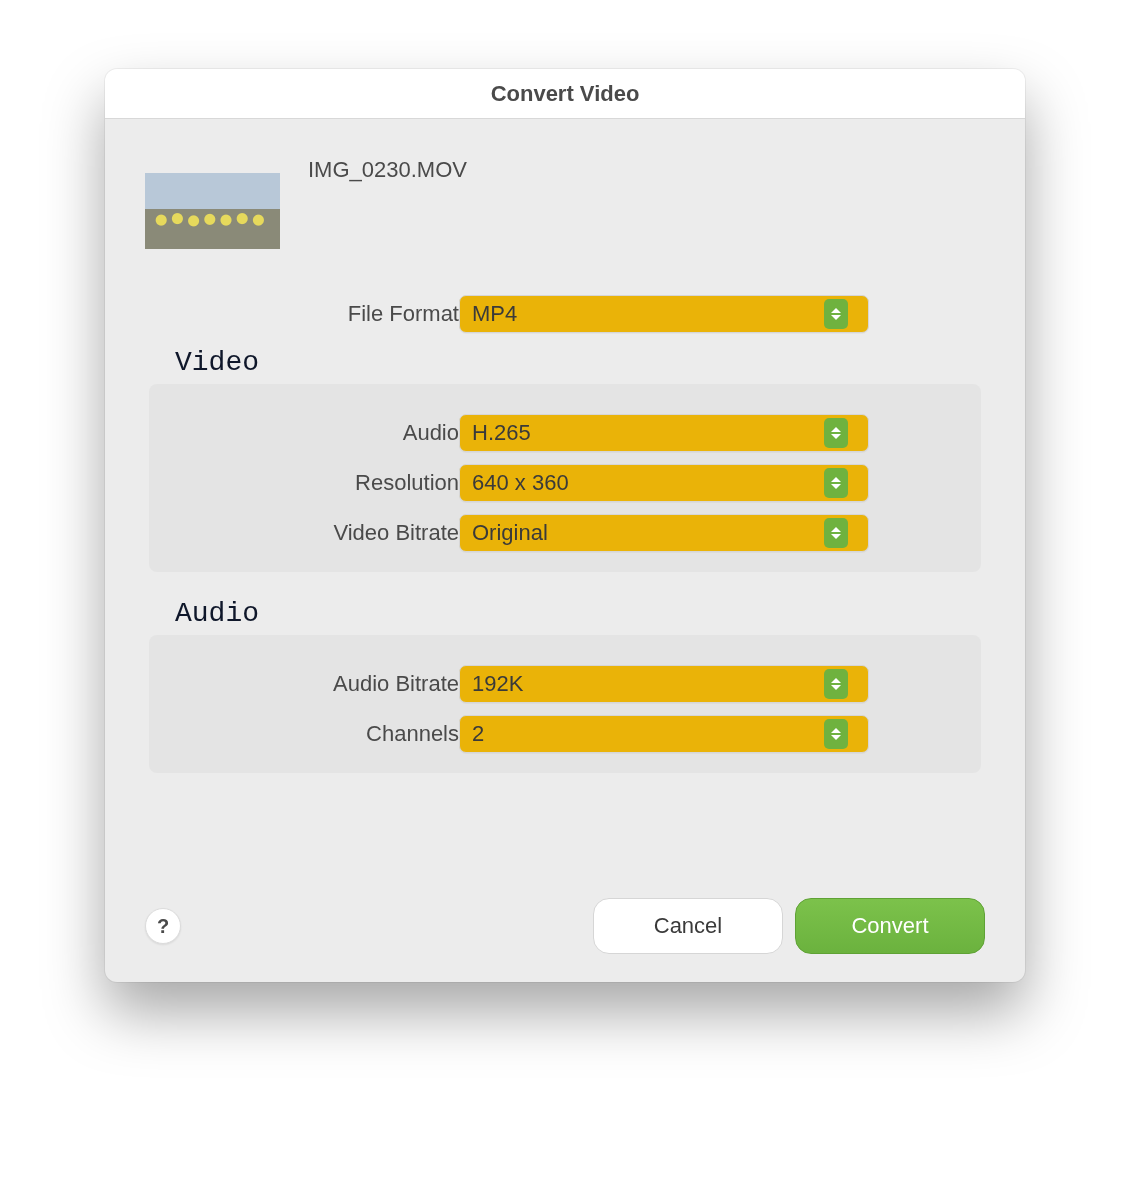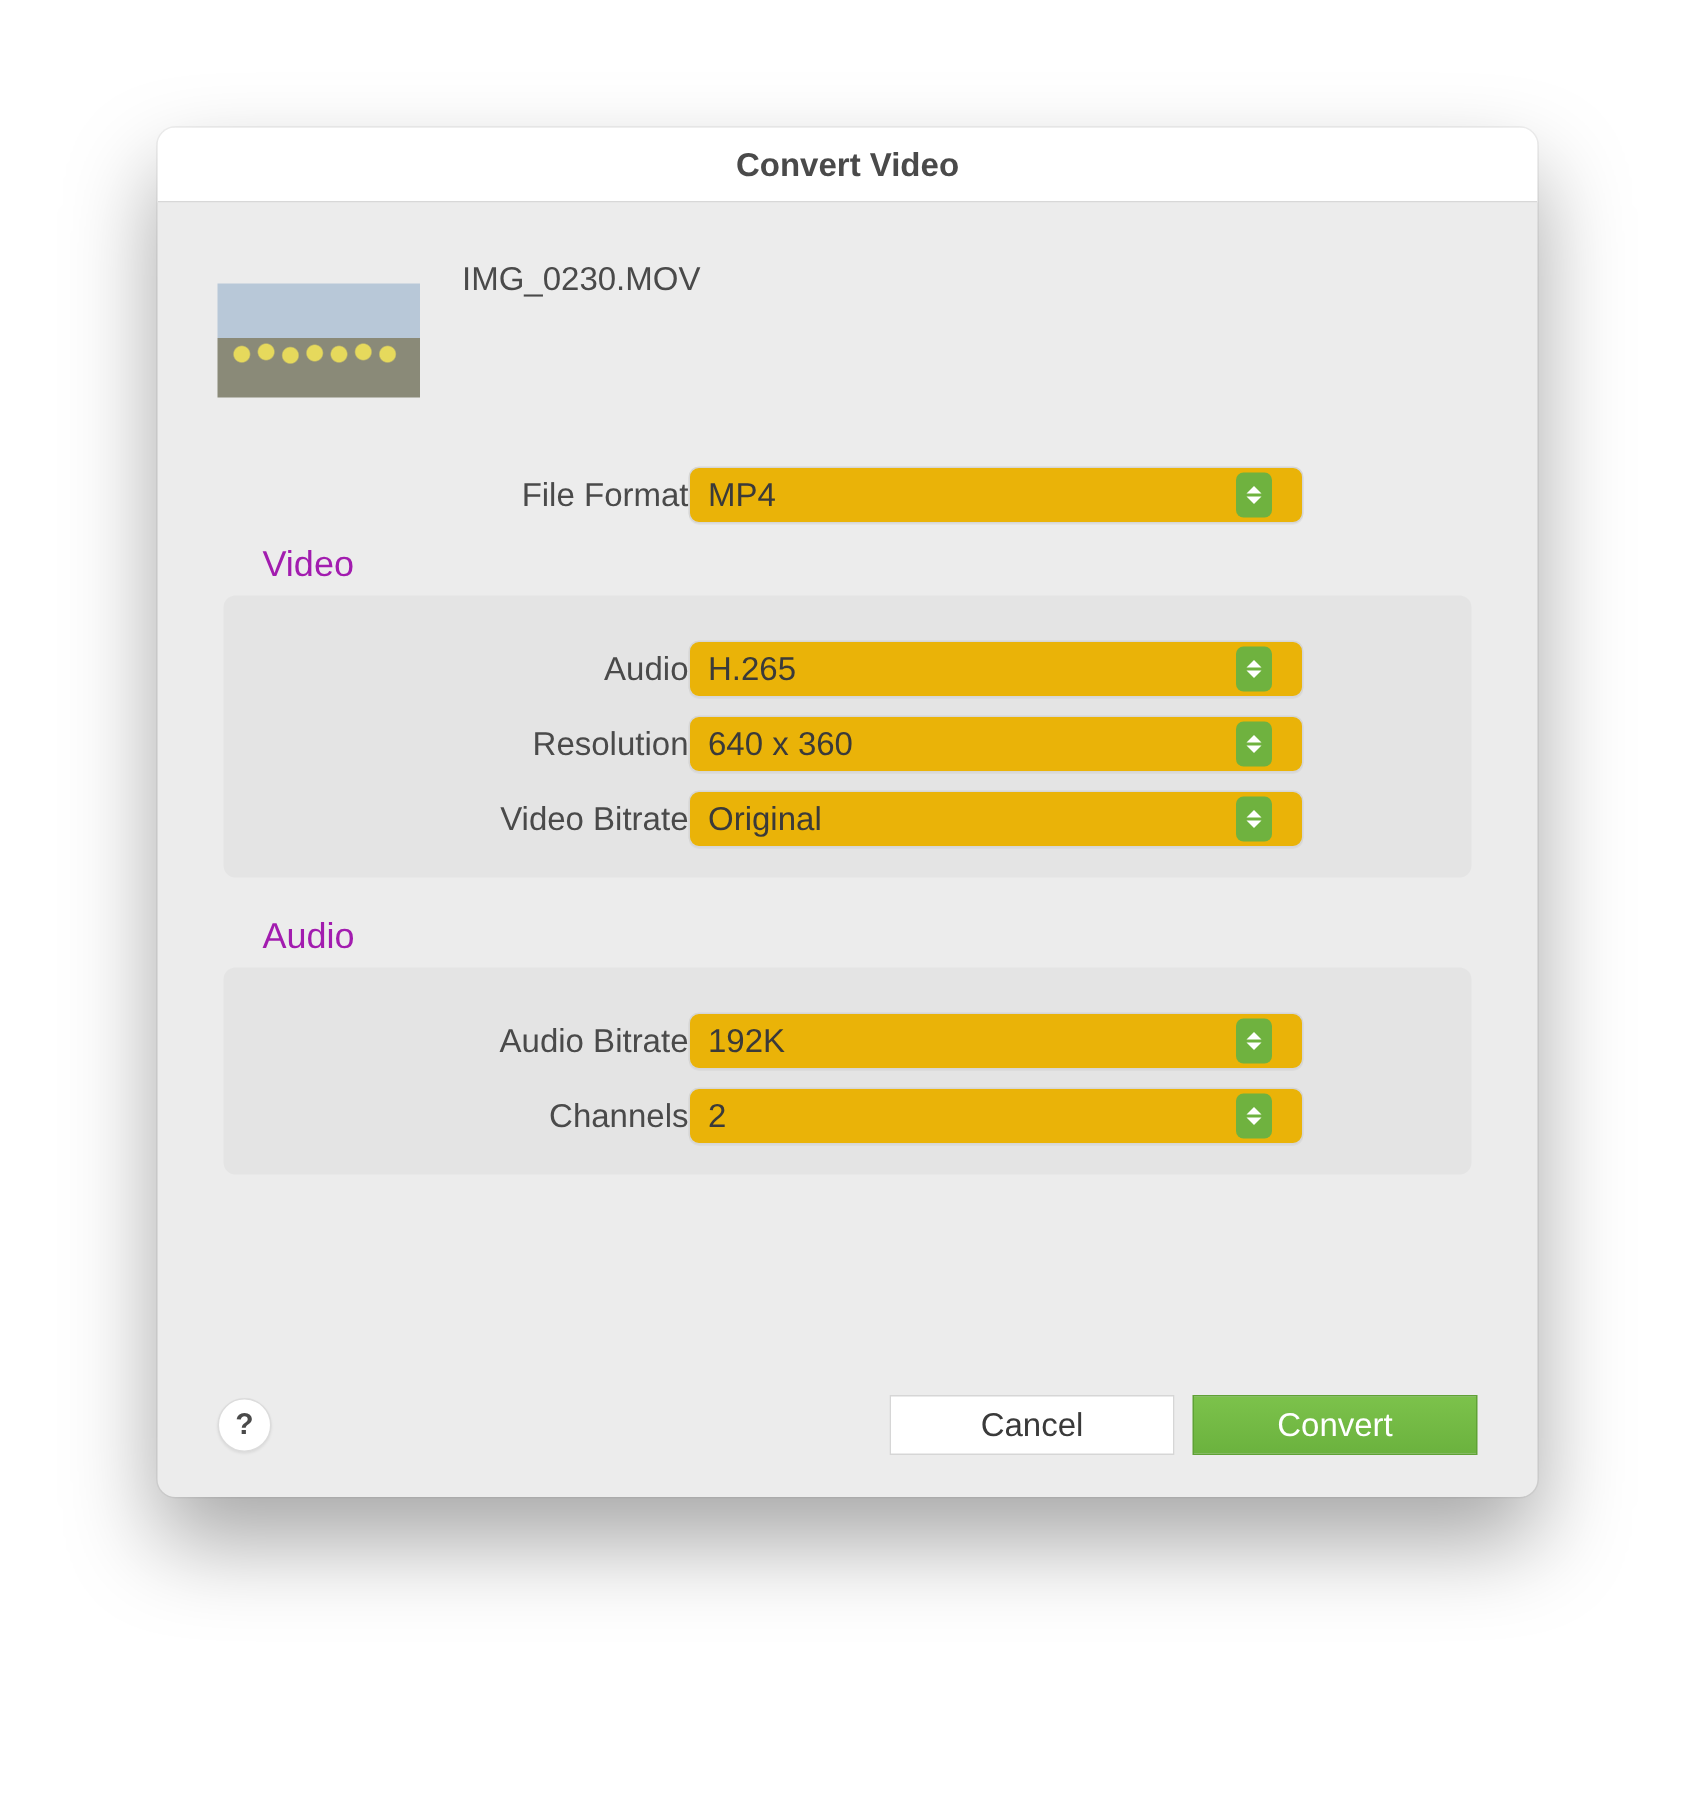--- a/index.html
+++ b/index.html
@@ -6,21 +6,21 @@
     body {
       font-family: -apple-system, BlinkMacSystemFont, "Helvetica Neue", Helvetica, Arial, sans-serif;
       background: #ffffff;
       width: 1130px;
       height: 1196px;
       position: relative;
     }
     .window {
       position: absolute;
       left: 105px;
-      top: 85px;
+      top: 69px;
       width: 920px;
       height: 913px;
       background: #ececec;
       border-radius: 12px;
       box-shadow: 0 30px 60px rgba(0,0,0,0.35), 0 0 0 1px rgba(0,0,0,0.05);
       overflow: hidden;
       display: flex;
       flex-direction: column;
     }
     .titlebar {
@@ -112,23 +112,24 @@
     }
     .stepper .arrow {
       width: 0; height: 0;
       border-left: 5px solid transparent;
       border-right: 5px solid transparent;
     }
     .stepper .arrow.up { border-bottom: 5px solid #fff; }
     .stepper .arrow.down { border-top: 5px solid #fff; }
 
     .group-label {
-      font-size: 24px;
-      color: #a21caf;
+      font-size: 28px;
+      color: #0f172a;
       margin: 10px 0 6px 26px;
+      font-family: Liberation Mono, monospace;
     }
     .group-box {
       background: #e4e4e4;
       border-radius: 8px;
       padding: 30px 20px 20px 20px;
       margin-bottom: 26px;
     }
     .group-box .form-row { margin-bottom: 12px; }
     .group-box .form-row:last-child { margin-bottom: 0; }
     .group-box .label { width: 290px; }
@@ -147,23 +148,23 @@
       display: flex;
       align-items: center;
       justify-content: center;
       font-size: 20px;
       font-weight: 600;
       color: #4a4a4a;
       box-shadow: 0 1px 2px rgba(0,0,0,0.08);
     }
     .footer-spacer { flex: 1; }
     .btn {
-      height: 40px;
+      height: 56px;
       min-width: 190px;
-      border-radius: 0;
+      border-radius: 16px;
       font-size: 22px;
       display: flex;
       align-items: center;
       justify-content: center;
       margin-left: 12px;
       cursor: default;
     }
     .btn-cancel {
       background: #ffffff;
       border: 1px solid #d6d6d6;

